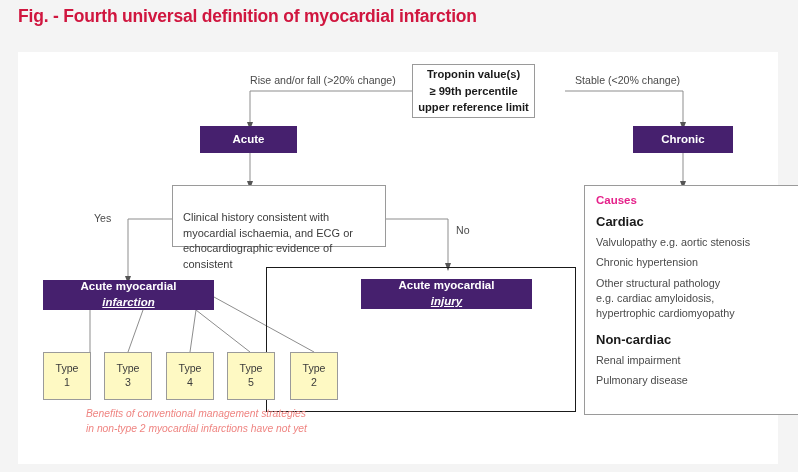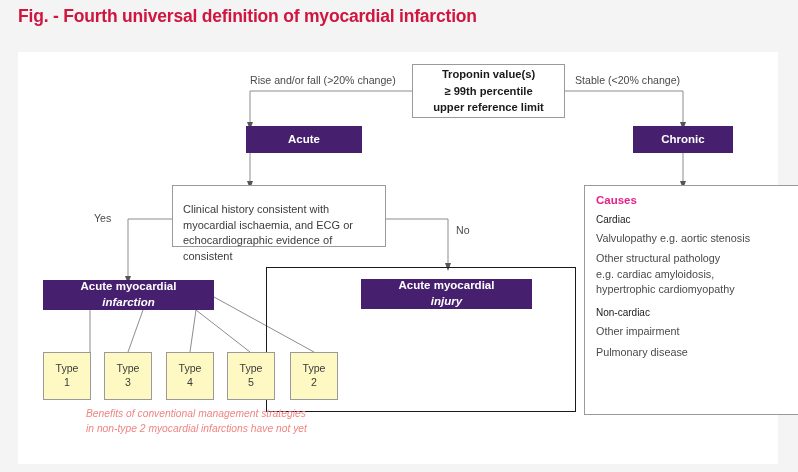--- a/index.html
+++ b/index.html
@@ -61,20 +61,21 @@
     align-items: center;
     justify-content: center;
     font-weight: bold;
     font-size: 11.5px;
     line-height: 1.35;
     text-align: center;
   }
   .purple-box .em {
     font-style: italic;
     font-weight: bold;
+    text-decoration: underline;
   }
   .white-box {
     background: #ffffff;
     border: 1px solid #9a9a9a;
     box-sizing: border-box;
   }
   .troponin {
     display: flex;
     flex-direction: column;
     align-items: center;
@@ -82,21 +83,21 @@
     font-weight: bold;
     font-size: 11.2px;
     color: #1a1a1a;
     line-height: 1.5;
     text-align: center;
   }
   .clinical {
     font-size: 11px;
     color: #3b3b3b;
     line-height: 1.42;
-    padding: 16px 9px 7px 10px;
+    padding: 24px 9px 7px 10px;
     box-sizing: border-box;
   }
   .edge-label {
     position: absolute;
     font-size: 10.6px;
     color: #4a4a4a;
     white-space: nowrap;
   }
   .type-box {
     background: #fef9c3;
@@ -124,22 +125,22 @@
     padding: 8px 10px 6px 11px;
   }
   .causes-title {
     color: #e5218a;
     font-weight: bold;
     font-size: 11.5px;
     margin-bottom: 8px;
   }
   .causes-sub {
     color: #1a1a1a;
-    font-weight: normal;
-    font-size: 10px;
+    font-weight: bold;
+    font-size: 13px;
     margin-bottom: 6px;
   }
   .causes-sub.spaced { margin-top: 10px; }
   .causes-item {
     color: #4a4a4a;
     font-size: 10.8px;
     line-height: 1.42;
     margin-bottom: 5px;
   }
   .causes-item.tight { margin-bottom: 0px; }
@@ -183,31 +184,31 @@
 
           <path d="M72,258 L72,300"></path>
           <path d="M125,258 L110,300"></path>
           <path d="M178,258 L172,300"></path>
           <path d="M178,258 L232,300"></path>
 
           <path d="M196,245 L296,300"></path>
         </g>
       </svg>
 
-      <div class="node white-box troponin" style="left:394px; top:12px; width:153px; height:54px;">
+      <div class="node white-box troponin" style="left:394px; top:12px; width:123px; height:54px;">
         <span>Troponin value(s)</span>
         <span>≥ 99th percentile</span>
         <span>upper reference limit</span>
       </div>
 
       <div class="edge-label" style="left:232px; top:22px;">Rise and/or fall (&gt;20% change)</div>
 
       <div class="edge-label" style="left:557px; top:22px;">Stable (&lt;20% change)</div>
 
-      <div class="node purple-box" style="left:182px; top:74px; width:116px; height:27px;margin-left:46px;">
+      <div class="node purple-box" style="left:182px; top:74px; width:97px; height:27px;">
         <span>Acute</span>
       </div>
 
       <div class="node purple-box" style="left:615px; top:74px; width:100px; height:27px;">
         <span>Chronic</span>
       </div>
 
       <div class="node white-box clinical" style="left:154px; top:133px; width:214px; height:62px;">
         <div>Clinical history consistent with</div>
         <div>myocardial ischaemia, and ECG or</div>
@@ -252,25 +253,26 @@
 
       <div class="type-box" style="position:absolute; left:272px; top:300px; width:48px; height:48px;">
         <span>Type</span>
         <span>2</span>
       </div>
 
       <div class="causes-box" style="left:566px; top:133px; width:216px; height:230px;">
         <div class="causes-title">Causes</div>
         <div class="causes-sub">Cardiac</div>
         <div class="causes-item">Valvulopathy e.g. aortic stenosis</div>
+        <div class="causes-item">Chronic hypertension</div>
         <div class="causes-item tight">Other structural pathology</div>
         <div class="causes-item tight">e.g. cardiac amyloidosis,</div>
         <div class="causes-item">hypertrophic cardiomyopathy</div>
         <div class="causes-sub spaced">Non-cardiac</div>
-        <div class="causes-item">Other impairment</div>
+        <div class="causes-item">Renal impairment</div>
         <div class="causes-item">Pulmonary disease</div>
       </div>
 
       <div class="footnote" style="left:68px; top:355px;font-style:italic;">
         <div>Benefits of conventional management strategies</div>
         <div>in non-type 2 myocardial infarctions have not yet</div>
       </div>
 
     </div>
   </div>

